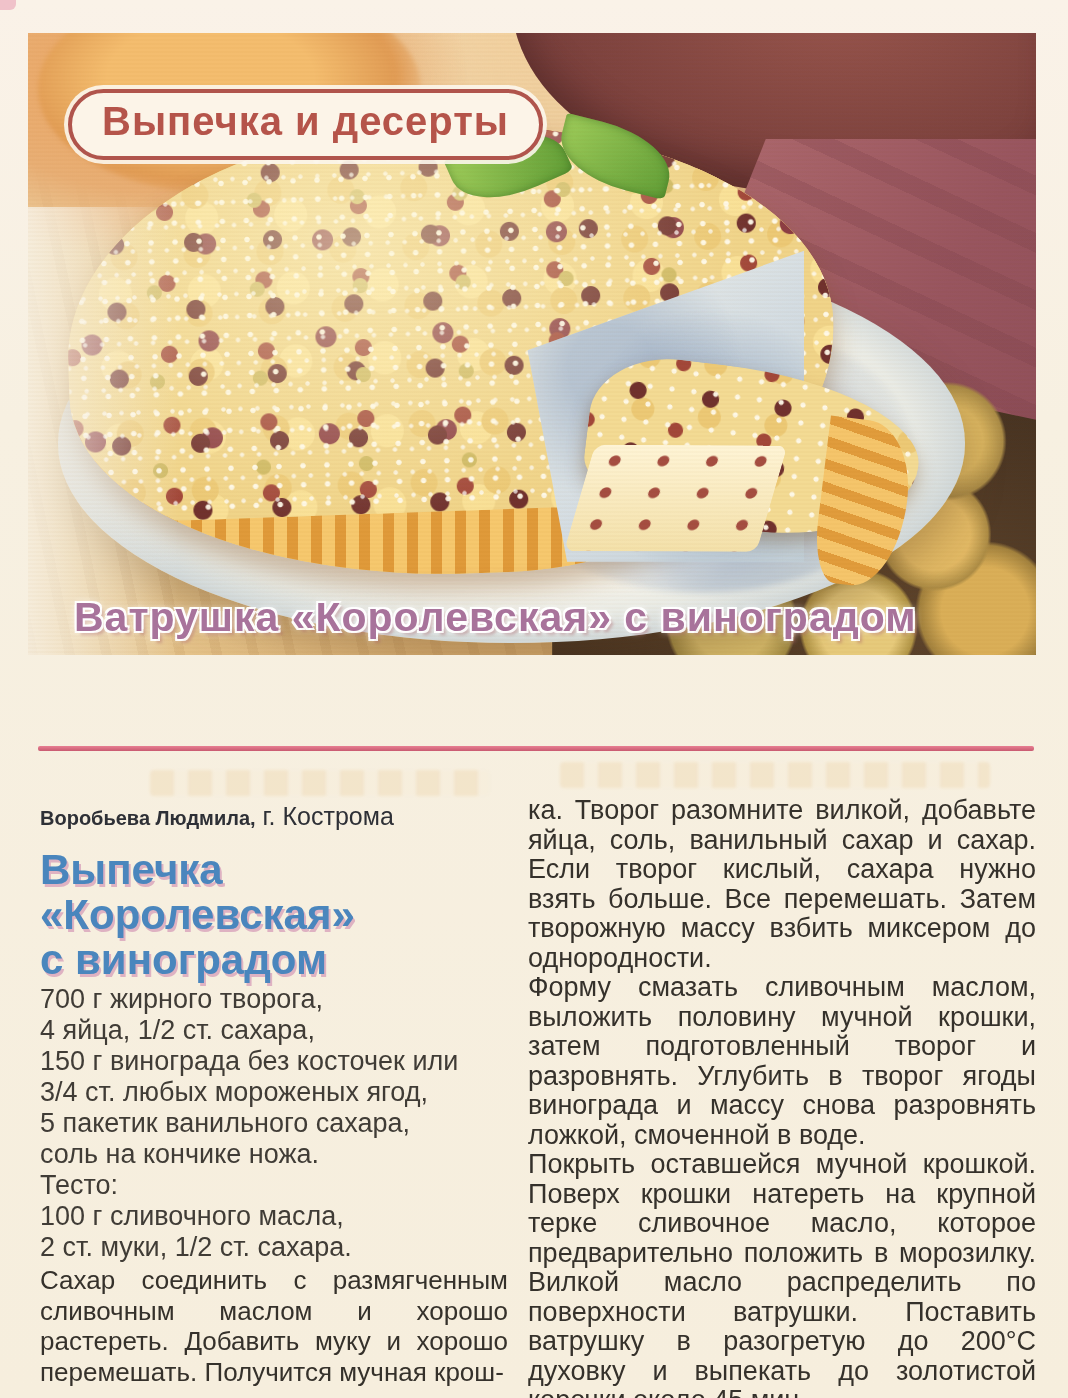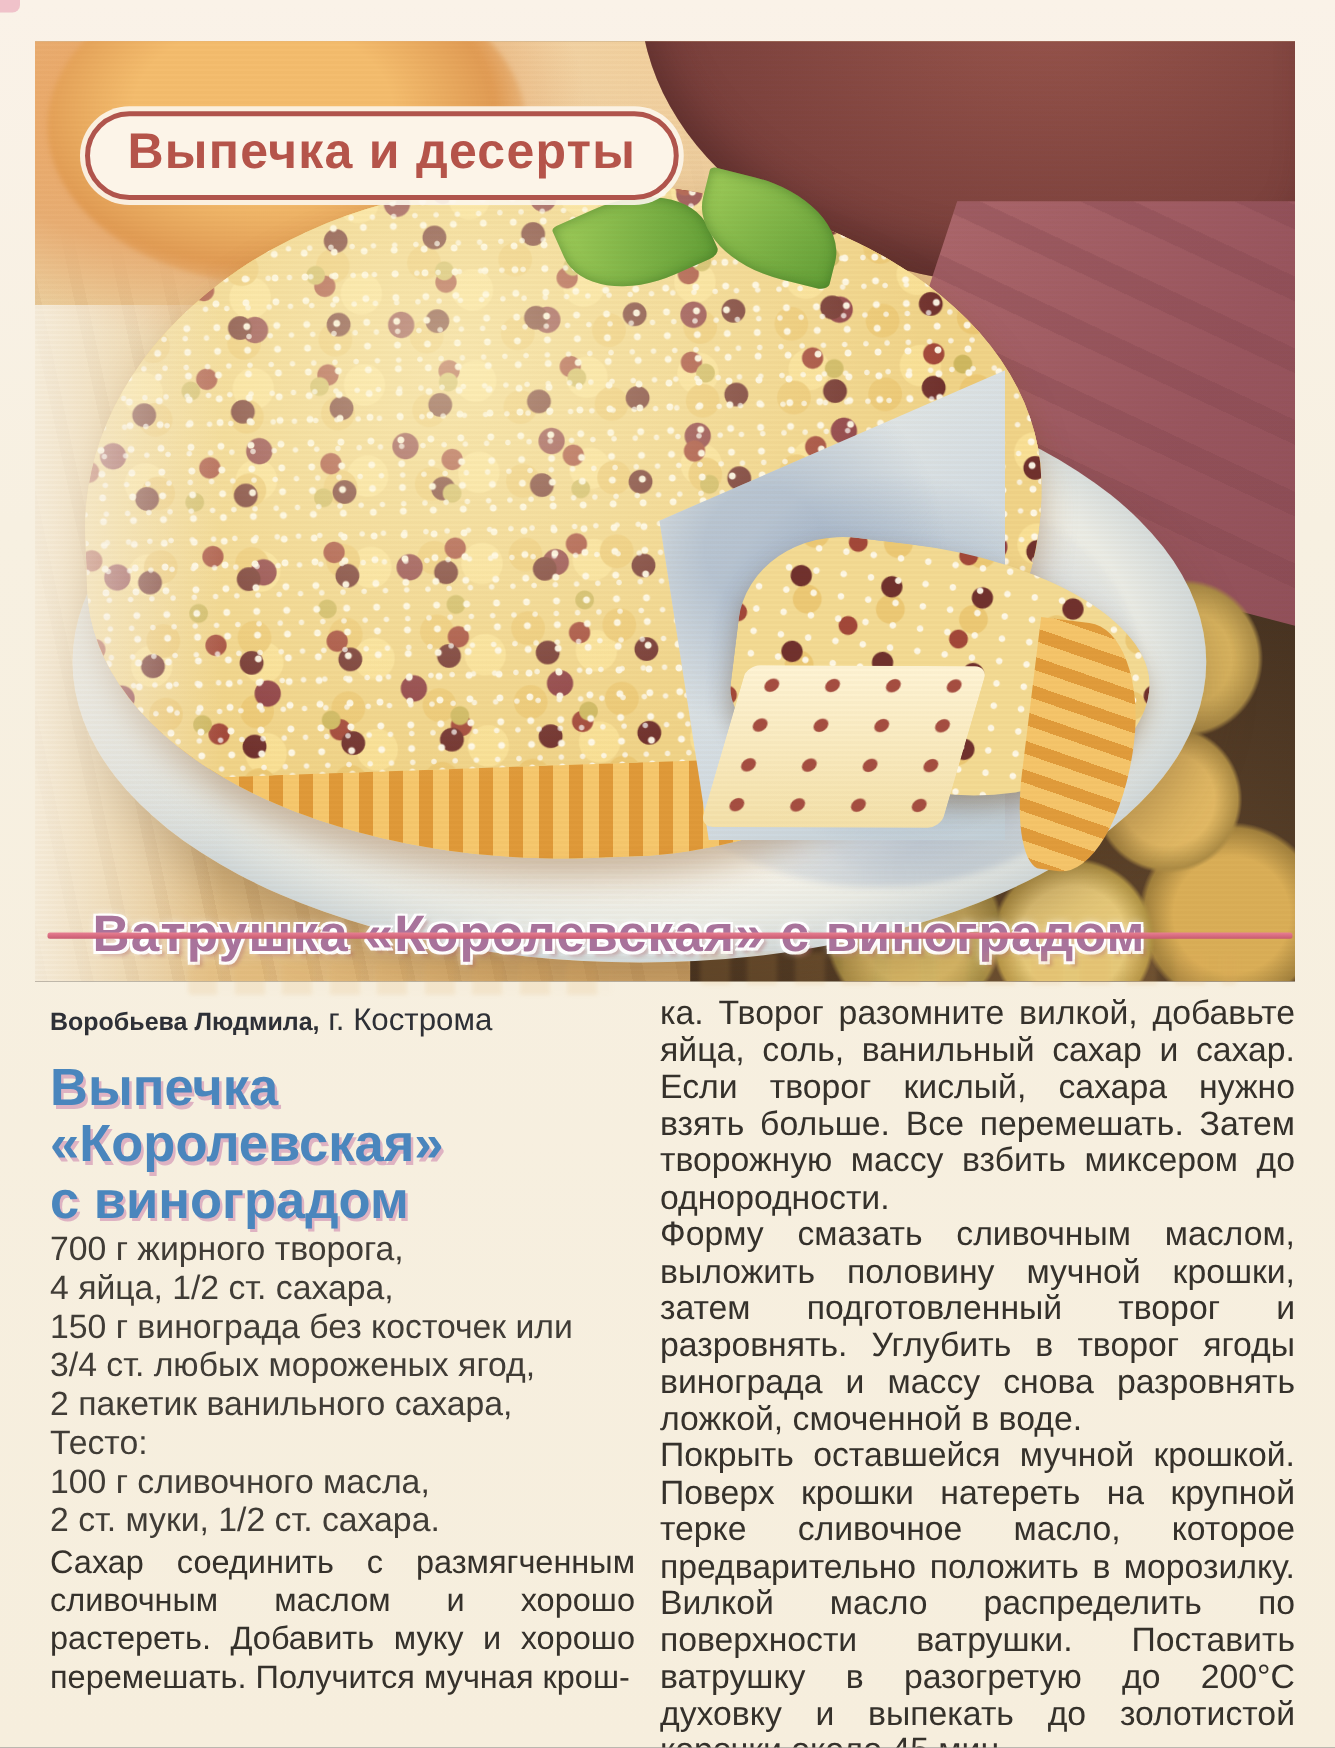--- a/index.html
+++ b/index.html
@@ -6,22 +6,22 @@
   html,body { width:1068px; height:1398px; }
   body {
     position:relative;
     font-family:"Liberation Sans","DejaVu Sans",sans-serif;
     background:linear-gradient(180deg,#faf2e8 0%,#f7f0e1 30%,#f6eedd 100%);
     overflow:hidden;
   }
   .corner-mark{position:absolute;left:0;top:0;width:16px;height:10px;background:#e89ab0;opacity:.55;border-radius:0 0 6px 0;}
 
   
-  .photo{position:absolute;left:28px;top:33px;width:1008px;height:752px;overflow:hidden;
-         box-shadow:inset 0 0 70px rgba(130,85,40,.18);background:#000000;}
+  .photo{position:absolute;left:28px;top:33px;width:1008px;height:622px;overflow:hidden;
+         box-shadow:inset 0 0 70px rgba(130,85,40,.18);background:#fef9c3;}
   .photo>div{position:absolute;}
   .ph-table{inset:0;background:
     repeating-linear-gradient(78deg,rgba(150,100,45,.10) 0 10px,rgba(0,0,0,0) 10px 36px),
     linear-gradient(100deg,#ecd3a0,#ddb273 45%,#d2a263);}
   .ph-top{left:0;top:0;width:100%;height:42%;background:
     radial-gradient(ellipse 430px 260px at 13% 16%,#eda45e 0%,#e8ad72 45%,rgba(232,173,114,0) 72%),
     radial-gradient(ellipse 520px 300px at 52% 0%,#f2cf9b 0%,rgba(242,207,155,0) 70%),
     linear-gradient(180deg,#f0d9b8 0%,rgba(240,217,184,0) 85%);}
   .ph-bread{left:1%;top:-8%;width:38%;height:34%;border-radius:50%;filter:blur(2px);background:
     radial-gradient(ellipse at 45% 45%,#f4bc6c 0 35%,#e09a52 62%,rgba(224,154,82,0) 75%);}
@@ -184,21 +184,22 @@
   <div class="title">
     <div>Выпечка</div>
     <div>«Королевская»</div>
     <div>с виноградом</div>
   </div>
   <div class="ingredients">
     <div class="ing">700 г жирного творога,</div>
     <div class="ing">4 яйца, 1/2 ст. сахара,</div>
     <div class="ing">150 г винограда без косточек или</div>
     <div class="ing">3/4 ст. любых мороженых ягод,</div>
-    <div class="ing">2 пакетик ванильного сахара,</div>
+    <div class="ing">5 пакетик ванильного сахара,</div>
+    <div class="ing">соль на кончике ножа.</div>
     <div class="ing">Тесто:</div>
     <div class="ing">100 г сливочного масла,</div>
     <div class="ing">2 ст. муки, 1/2 ст. сахара.</div>
   </div>
   <div class="body-text">Сахар соединить с размягченным сливочным маслом и хорошо растереть. Добавить муку и хорошо перемешать. Получится мучная крош-</div>
 </div>
 
 <div class="col-right">
   <p>ка. Творог разомните вилкой, добавьте яйца, соль, ванильный сахар и сахар. Если творог кислый, сахара нужно взять больше. Все перемешать. Затем творожную массу взбить миксером до однородности.</p>
   <p>Форму смазать сливочным маслом, выложить половину мучной крошки, затем подготовленный творог и разровнять. Углубить в творог ягоды винограда и массу снова разровнять ложкой, смоченной в воде.</p>

